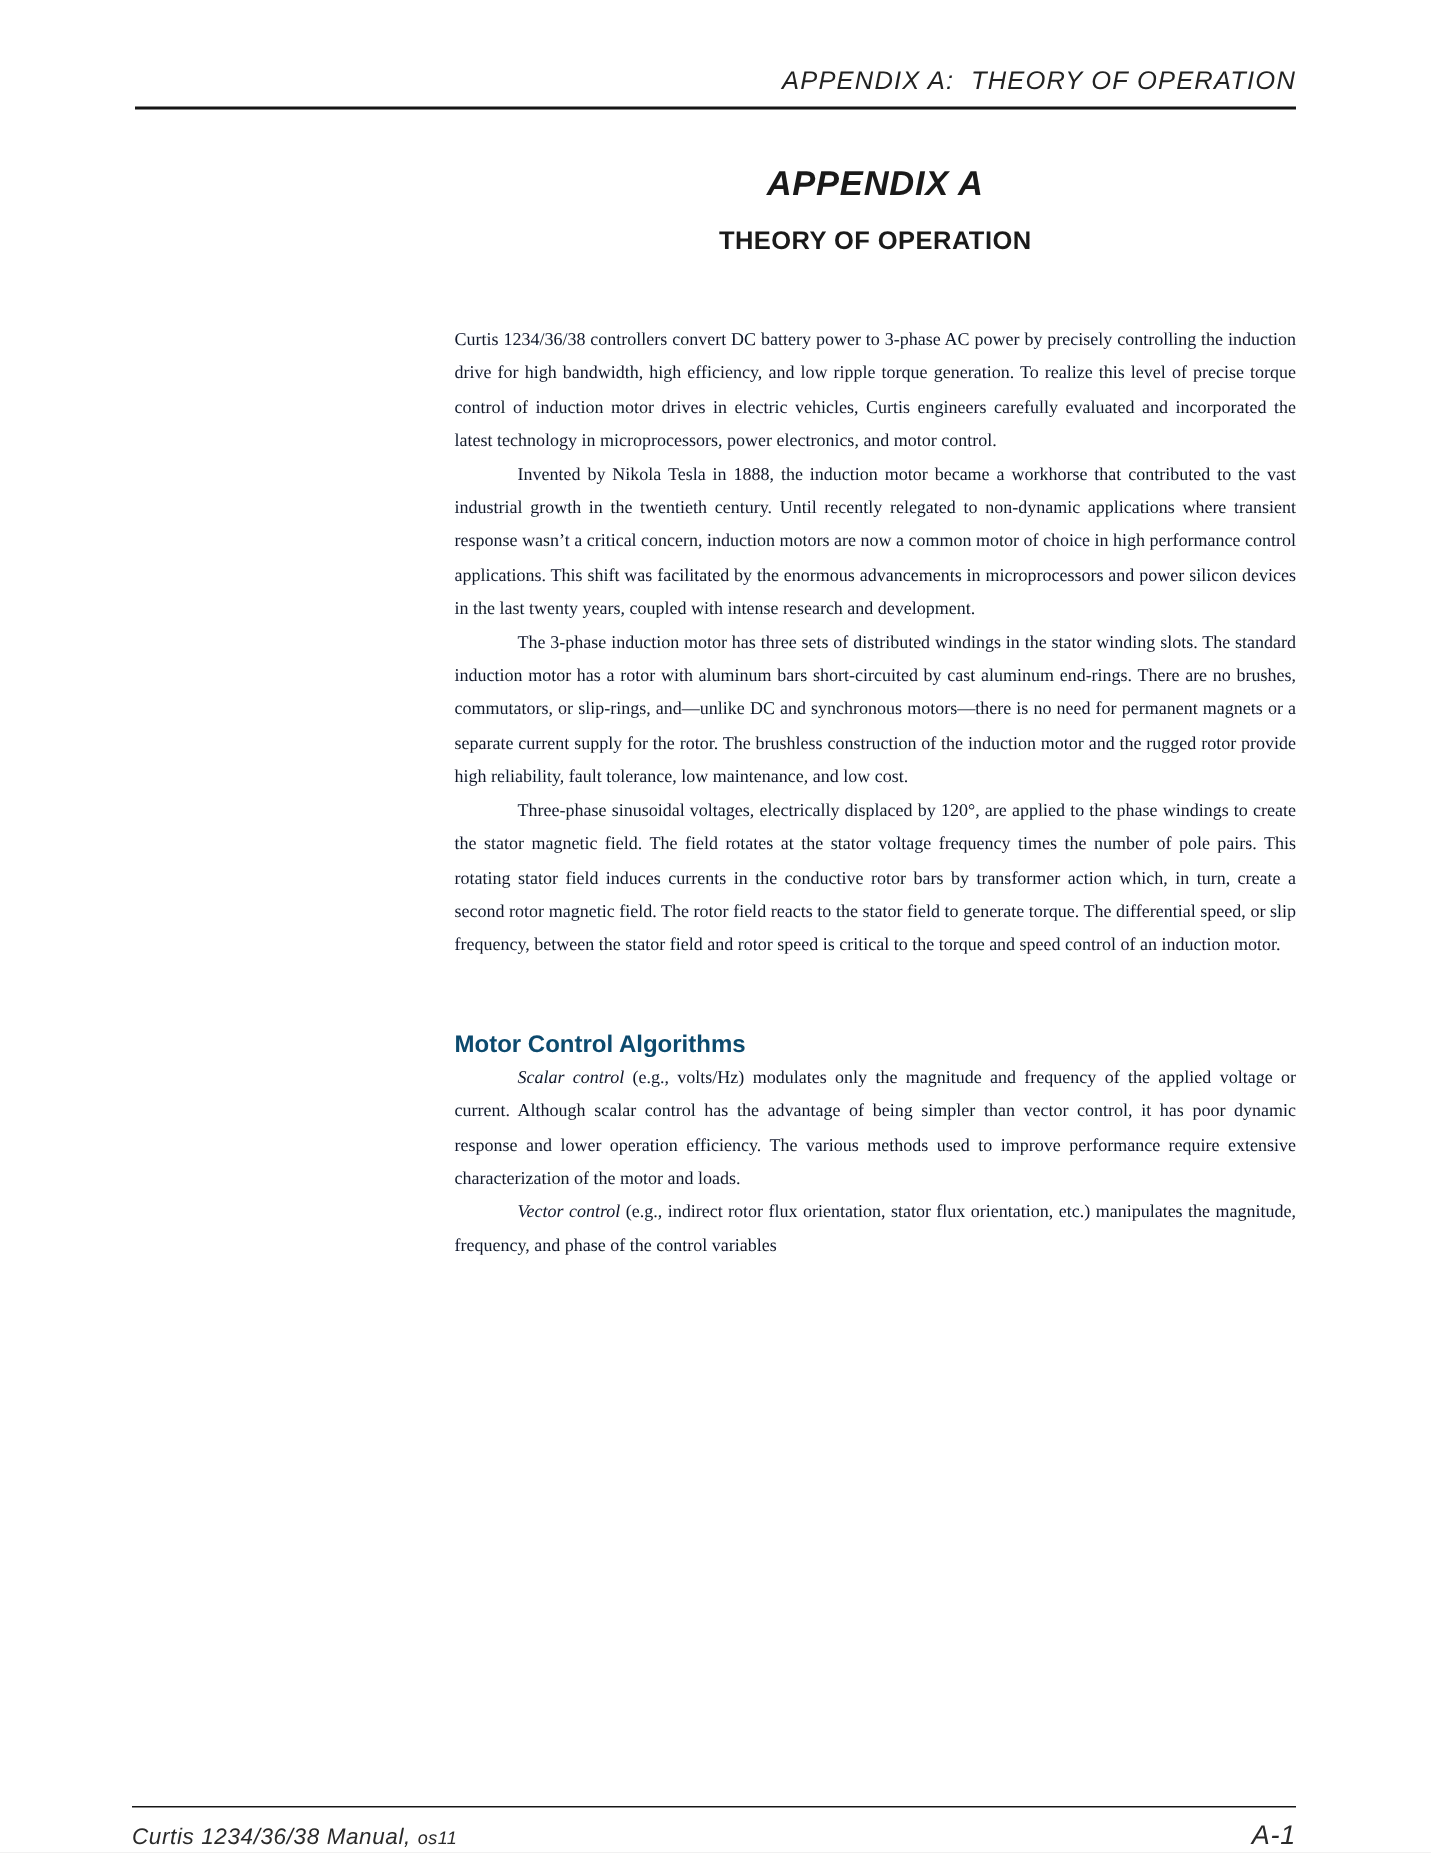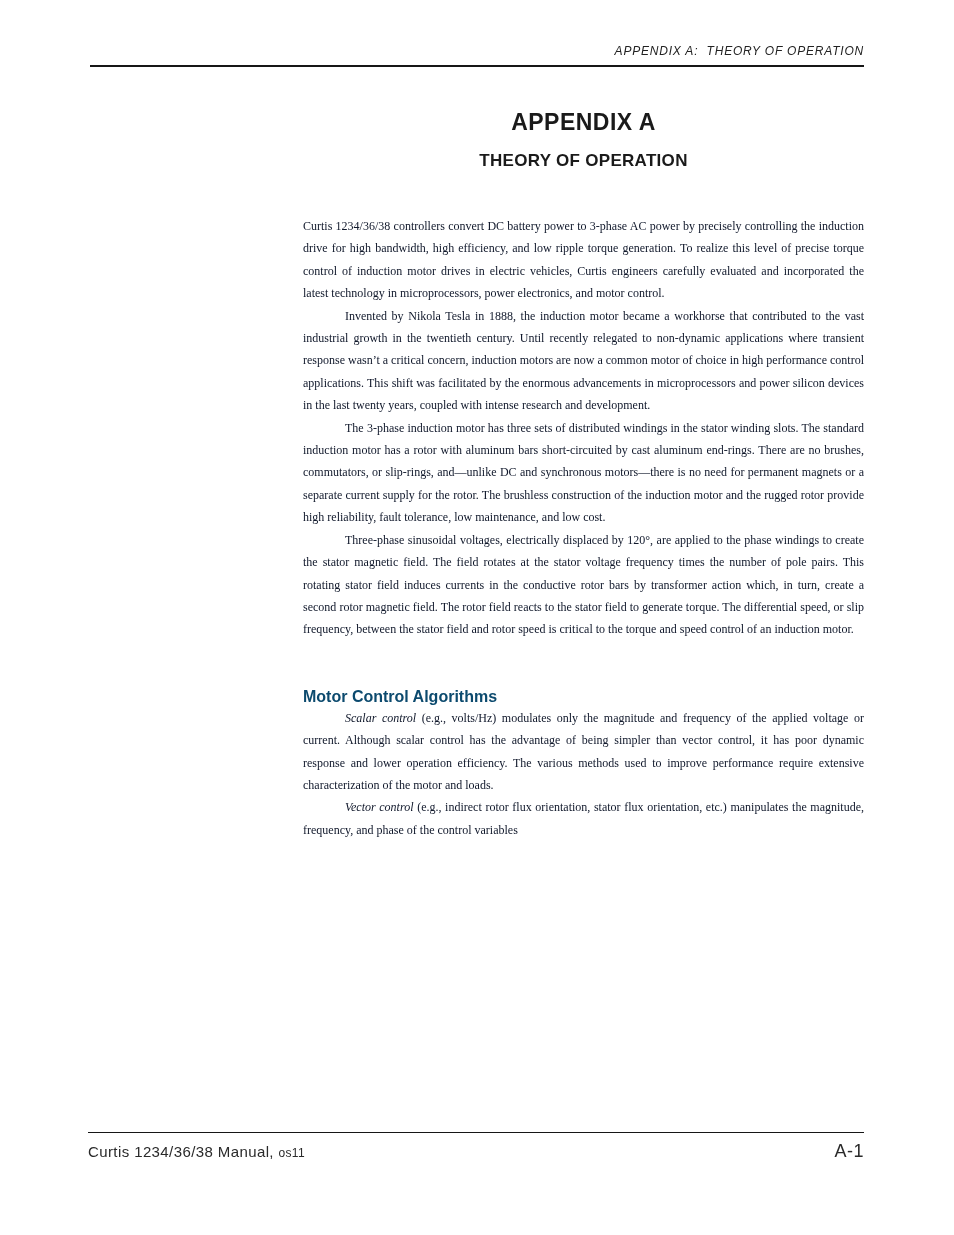--- a/index.html
+++ b/index.html
@@ -22,21 +22,21 @@
   .running-head {
     position: absolute;
     top: 44px;
     left: 90px;
     right: 90px;
   }
   .running-title {
     text-align: right;
     font-family: "Liberation Sans", sans-serif;
     font-style: italic;
-    font-size: 12px;
+    font-size: 17px;
     letter-spacing: 0.8px;
     color: #222222;
     white-space: pre;
   }
   .header-rule {
     margin-top: 7px;
     border: 0;
     border-top: 2px solid #161616;
   }
 
@@ -49,20 +49,21 @@
   }
   .appendix-title {
     margin: 109px 0 0 0;
     text-align: center;
     font-family: "Liberation Sans", sans-serif;
     font-weight: bold;
     font-size: 23px;
     line-height: 26px;
     letter-spacing: 0.5px;
     color: #1a1a1a;
+    font-style: italic;
   }
   .appendix-subtitle {
     margin: 16px 0 0 0;
     text-align: center;
     font-family: "Liberation Sans", sans-serif;
     font-weight: bold;
     font-size: 17px;
     line-height: 19px;
     letter-spacing: 0.3px;
     color: #1a1a1a;
@@ -91,23 +92,24 @@
   .after-heading {
     margin-top: 13px;
   }
   .body-para em {
     font-style: italic;
   }
 
   
   .page-footer {
     position: absolute;
-    top: 1124px;
+    top: 1196px;
     left: 88px;
     right: 90px;
+    font-style: italic;
   }
   .footer-rule {
     border: 0;
     border-top: 1.5px solid #161616;
   }
   .footer-row {
     margin-top: 6px;
     display: flex;
     justify-content: space-between;
     align-items: baseline;

